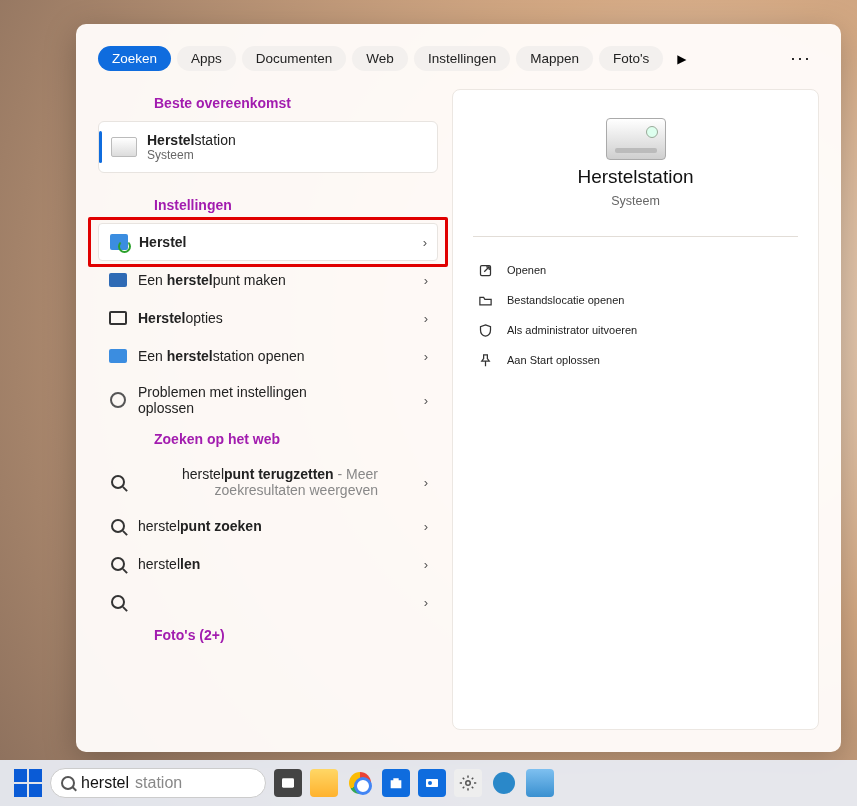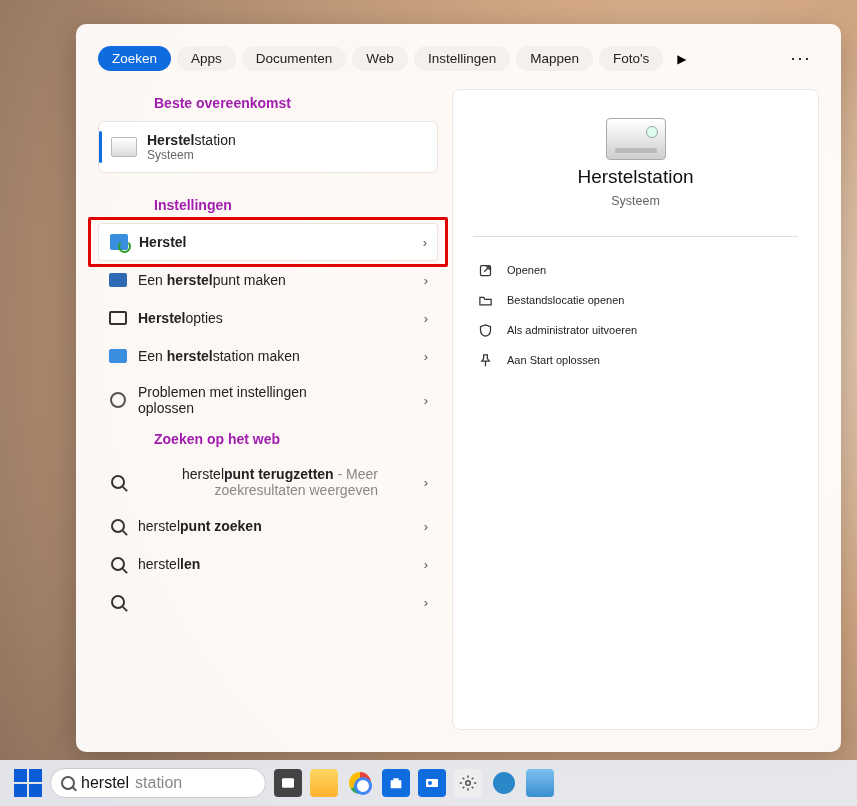--- a/index.html
+++ b/index.html
@@ -121,21 +121,21 @@
             <span class="icon-options"></span>
           </span>
         <span class="txt"><b>Herstel</b><span>opties</span></span>
         <span class="chev">›</span>
       </div>
 
       <div class="item">
         <span class="iwrap">
             <span class="icon-drive-shield"></span>
           </span>
-        <span class="txt"><span>Een </span><b>herstel</b><span>station maken</span></span>
+        <span class="txt"><span>Een </span><b>herstel</b><span>station openen</span></span>
         <span class="chev">›</span>
       </div>
 
       <div class="item">
         <span class="iwrap">
             <span class="icon-wrench"></span>
           </span>
         <span class="txt" style="max-width:220px;">Problemen met instellingen oplossen</span>
         <span class="chev">›</span>
       </div>
@@ -163,20 +163,21 @@
         <span class="txt"><span>herstel</span><b>len</b></span>
         <span class="chev">›</span>
       </div>
       <div class="item">
         <span class="iwrap">
             <span class="icon-search"></span>
           </span>
         <span class="chev">›</span>
       </div>
 
+      <div class="section-label">Foto's (2+)</div>
     </div>
 
     <div class="right">
       <div class="hero">
         <div class="drive-icon"></div>
         <h2>Herstelstation</h2>
         <div class="sub2">Systeem</div>
       </div>
       <div class="sep"></div>
       <div class="action">

